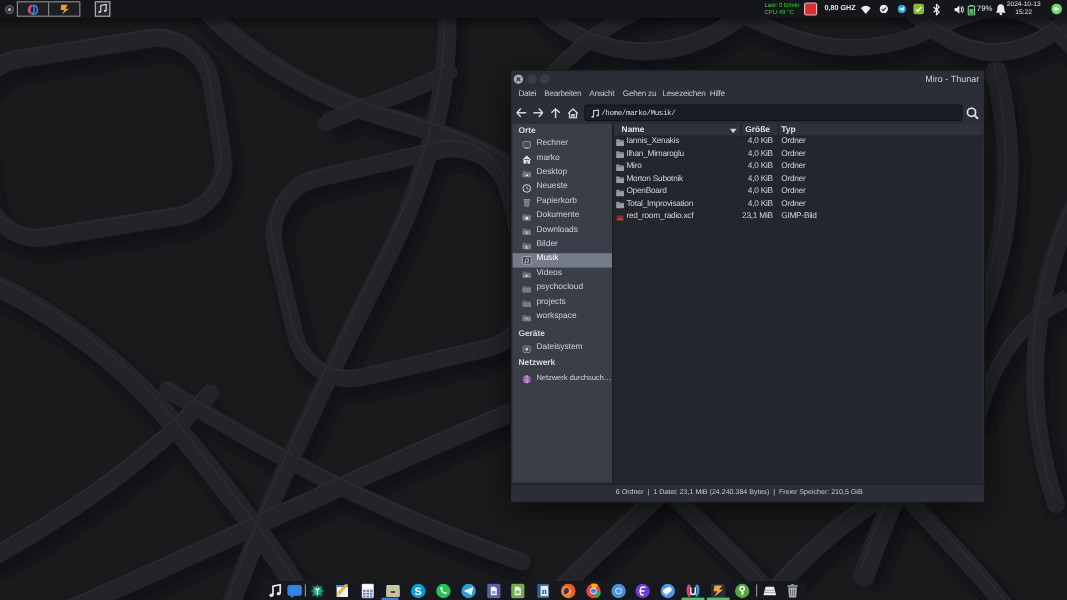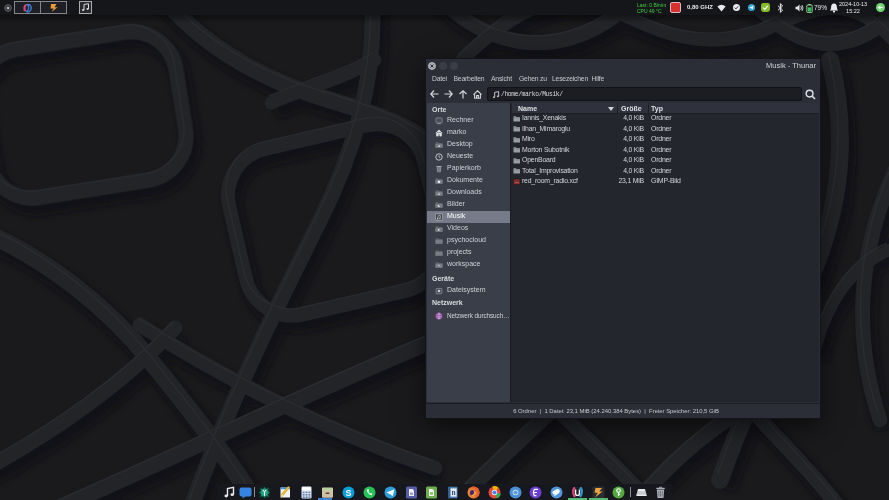--- a/index.html
+++ b/index.html
@@ -211,21 +211,21 @@
     </svg>
   </div>
   <div id="win">
     <div id="titlebar">
       <svg class="tb-circ" style="left:2px" width="8" height="8" viewBox="0 0 8 8">
         <circle cx="4" cy="4" r="4" fill="#a9acb3"></circle>
         <path d="M2.5 2.5 L5.5 5.5 M5.5 2.5 L2.5 5.5" stroke="#2b2e37" stroke-width="1"></path>
       </svg>
       <div class="tb-circ" style="left:13px;background:#3a3d46"></div>
       <div class="tb-circ" style="left:24px;background:#3a3d46"></div>
-      <div id="title">Musik - Thunar</div>
+      <div id="title">Miro - Thunar</div>
     </div>
     <div id="menubar">
       <span class="mi" style="left:6px">Datei</span>
       <span class="mi" style="left:27.5px">Bearbeiten</span>
       <span class="mi" style="left:65px">Ansicht</span>
       <span class="mi" style="left:93px">Gehen zu</span>
       <span class="mi" style="left:126px">Lesezeichen</span>
       <span class="mi" style="left:165.5px">Hilfe</span>
     </div>
     <div id="toolbar">

